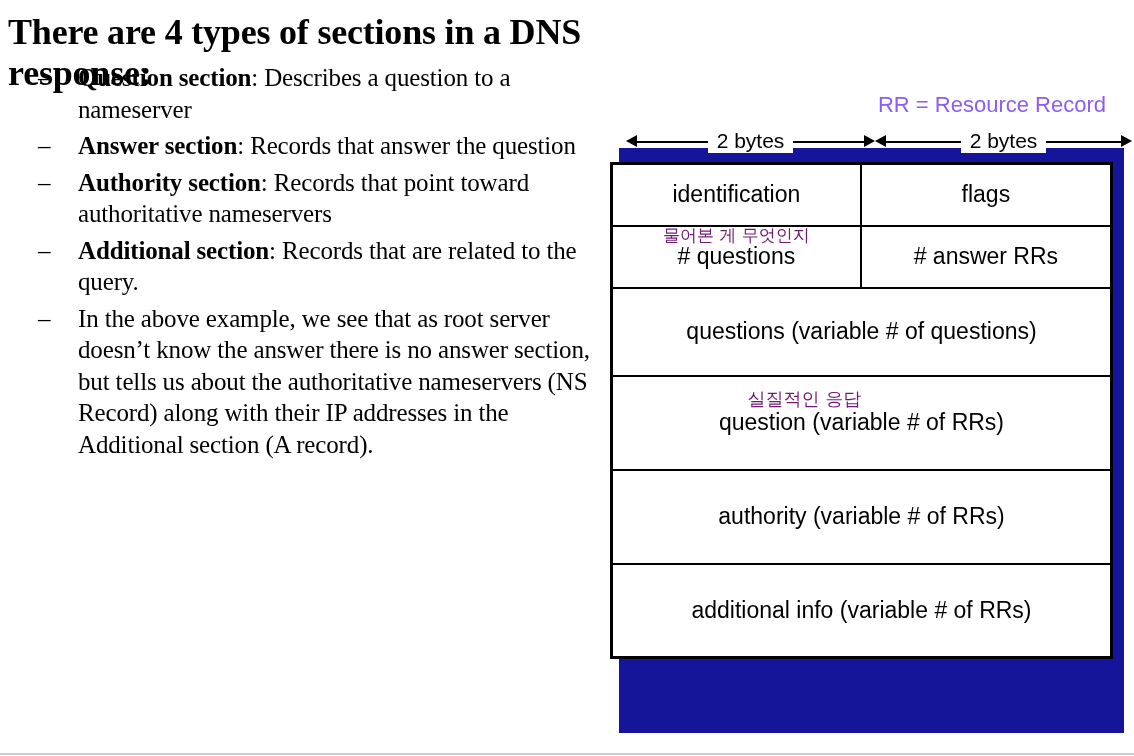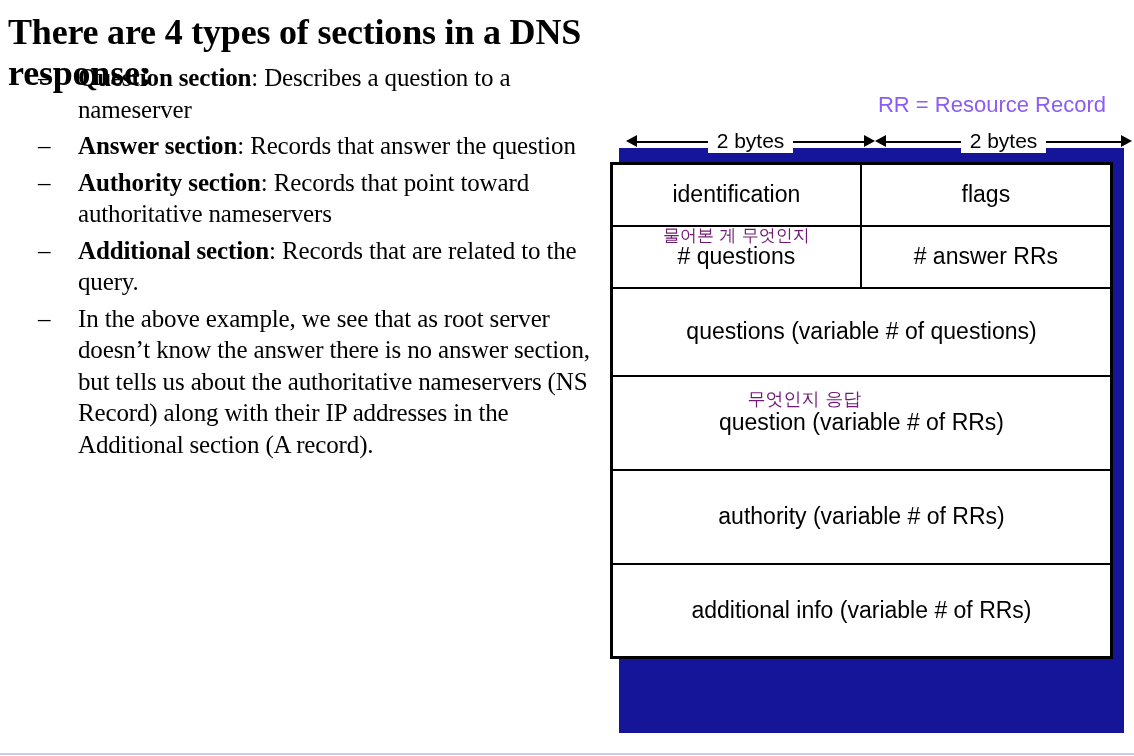--- a/index.html
+++ b/index.html
@@ -260,21 +260,21 @@
         </td>
       </tr>
       <tr class="r-big1">
         <td colspan="2">
           <span class="cell-inner"><span>questions (variable # of questions)</span></span>
         </td>
       </tr>
       <tr class="r-big">
         <td colspan="2">
           <span class="cell-inner">
-            <span class="kor" style="left:30%;top:-22px;font-size:18px">무엇인지 응답</span>
+            <span class="kor" style="left:30%;top:-22px;font-size:18px">실질적인 응답</span>
             <span>question (variable # of RRs)</span>
           </span>
         </td>
       </tr>
       <tr class="r-big">
         <td colspan="2">
           <span class="cell-inner"><span>authority (variable # of RRs)</span></span>
         </td>
       </tr>
       <tr class="r-big">

